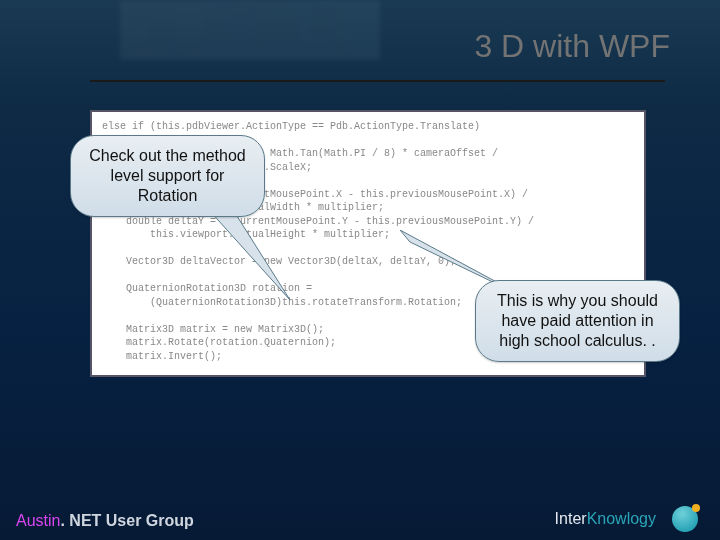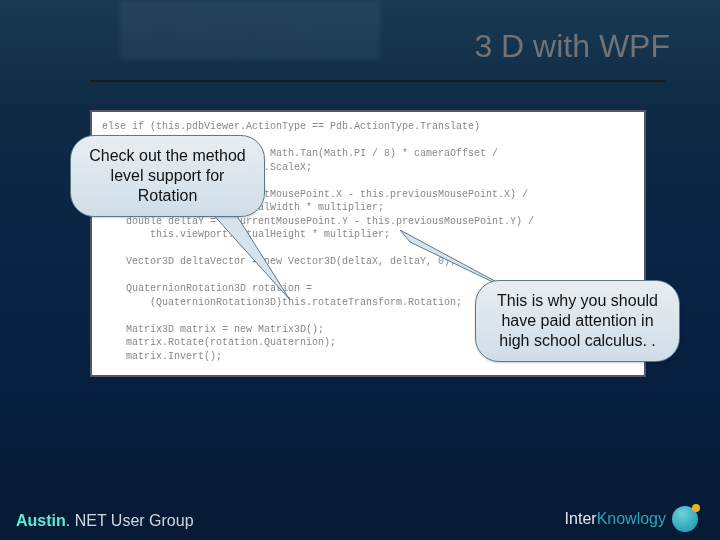--- a/index.html
+++ b/index.html
@@ -9,23 +9,23 @@
 .title{position:absolute;top:28px;right:50px;color:#737373;font-size:32px;font-weight:400}
 .title-rule{position:absolute;top:80px;left:90px;width:575px;height:0;border-top:2px solid #1a1a1a}
 .code-box{position:absolute;top:110px;left:90px;width:556px;height:267px;background:#fff;border:2px solid #556;box-sizing:border-box;padding:8px 10px;font-family:"Courier New",monospace;font-size:10px;line-height:1.35;color:#888;white-space:pre;overflow:hidden;filter:blur(0.7px)}
 .callout{position:absolute;background:linear-gradient(180deg,#e8eef2 0%,#d0dde8 100%);border:1px solid #5a7a8a;border-radius:24px;padding:10px 14px;font-size:16px;text-align:center;color:#111;line-height:1.25;box-shadow:0 1px 2px rgba(0,0,0,0.2)}
 .callout-1{top:135px;left:70px;width:165px}
 .callout-2{top:280px;left:475px;width:175px}
 .tail{position:absolute}
 .tail svg{display:block}
 .footer{position:absolute;bottom:0;left:0;right:0;height:48px}
 .footer-left{position:absolute;left:16px;bottom:10px;color:#cfd6df;font-size:16px;font-weight:400;font-family:"Segoe UI",Arial,sans-serif}
-.footer-left .light{color:#cfd6df;font-weight:400}
-.footer-left .bold{color:#5eead4;font-weight:700}
-.footer-right{position:absolute;right:22px;bottom:8px;display:flex;align-items:center;gap:6px}
+.footer-left .light{color:#cfd6df;font-weight:700}
+.footer-left .bold{color:#d946ef;font-weight:400}
+.footer-right{position:absolute;right:22px;bottom:8px;display:flex;align-items:center;gap:16px}
 .logo-text{font-size:16px;color:#e5e9ef}
 .logo-text .teal{color:#2aa5b8}
 .logo-mark{width:26px;height:26px;background:radial-gradient(circle at 40% 30%,#6fd0d9 0%,#2aa5b8 70%);border-radius:50%;position:relative}
 .logo-mark:before{content:"";position:absolute;width:8px;height:8px;background:#f0b020;border-radius:50%;top:-2px;right:-2px}
 </style>
 </head>
 <body>
 
 <div class="slide">
   <div class="bg-layer"></div>

